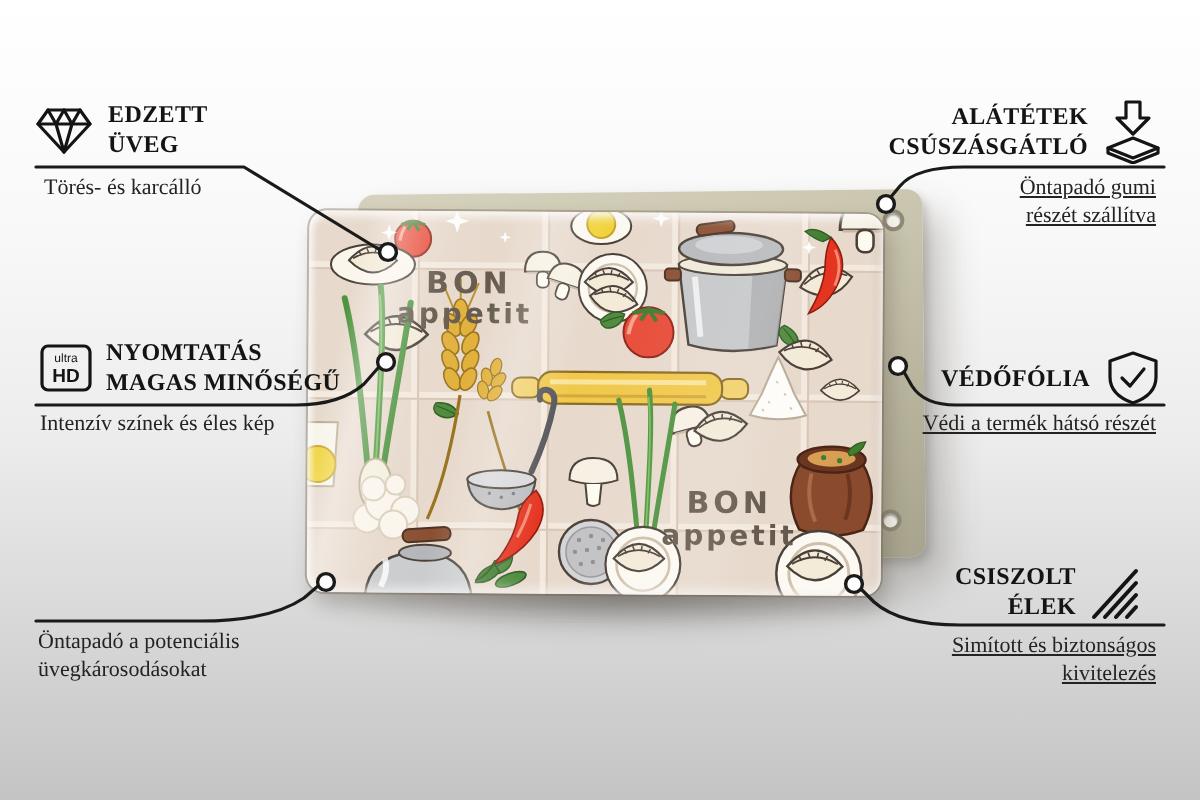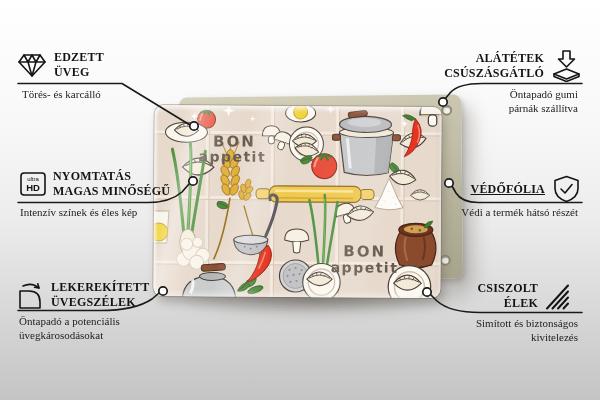--- a/index.html
+++ b/index.html
@@ -29,21 +29,21 @@
   
   .connectors{position:absolute;left:0;top:0;z-index:6;pointer-events:none;}
   
   .callout{position:absolute;z-index:7;color:#141414;}
   .co-row{display:flex;align-items:center;gap:7px;}
   .co-title{font-weight:bold;font-size:12px;line-height:15px;letter-spacing:.2px;white-space:nowrap;}
   .co-title span{display:block;}
   .right-co .co-title{text-align:right;}
   .subtitle{position:absolute;z-index:7;font-size:11px;line-height:13.5px;color:#232323;white-space:nowrap;}
   .subtitle span{display:block;}
-  .sub-right{text-align:right;}
+  .sub-right{text-align:right;text-decoration:underline;}
   .icon{flex:0 0 auto;}
 </style>
 </head>
 <body>
 
 <div class="stage">
 
   <div class="prod-shadow"></div>
   <div class="backing">
     <div class="hole hole1"></div>
@@ -346,35 +346,20 @@
       <div class="co-title">
         <span>NYOMTATÁS</span>
         <span>MAGAS MINŐSÉGŰ</span>
       </div>
     </div>
   </div>
   <div class="subtitle" style="left:20px;top:206px;">
     <span>Intenzív színek és éles kép</span>
   </div>
 
-  <div class="callout" style="left:16px;top:280px;">
-    <div class="co-row">
-      <svg class="icon" width="28" height="27" viewBox="0 0 28 27">
-        <g fill="none" stroke="#141414" stroke-width="1.6" stroke-linejoin="round" stroke-linecap="round">
-          <path d="M4,26 V9 H13 Q24,9 24,20 V26 Z"></path>
-          <path d="M7,4 Q16,0 23,6"></path>
-          <path d="M23,6 L18.5,5.2 M23,6 L21.8,1.8"></path>
-        </g>
-      </svg>
-      <div class="co-title">
-        <span>LEKEREKÍTETT</span>
-        <span>ÜVEGSZÉLEK</span>
-      </div>
-    </div>
-  </div>
   <div class="subtitle" style="left:19px;top:315px;">
     <span>Öntapadó a potenciális</span>
     <span>üvegkárosodásokat</span>
   </div>
 
   <div class="callout right-co" style="right:18px;top:50px;">
     <div class="co-row">
       <div class="co-title">
         <span>ALÁTÉTEK</span>
         <span>CSÚSZÁSGÁTLÓ</span>
@@ -383,24 +368,24 @@
         <g fill="none" stroke="#141414" stroke-width="1.6" stroke-linejoin="round" stroke-linecap="round">
           <path d="M12,1 H19 V9 H23.5 L15.5,17 L7.5,9 H12 Z"></path>
           <path d="M15.5,19 L28,24 L15.5,29 L3,24 Z"></path>
           <path d="M3,24 V26.5 L15.5,31.5 L28,26.5 V24"></path>
         </g>
       </svg>
     </div>
   </div>
   <div class="subtitle sub-right" style="right:22px;top:88px;">
     <span>Öntapadó gumi</span>
-    <span>párnák szállítva</span>
-  </div>
-
-  <div class="callout right-co" style="right:19px;top:175px;text-decoration:underline;">
+    <span>részét szállítva</span>
+  </div>
+
+  <div class="callout right-co" style="right:19px;top:175px;">
     <div class="co-row">
       <div class="co-title">
         <span>VÉDŐFÓLIA</span>
       </div>
       <svg class="icon" width="29" height="28" viewBox="0 0 29 28">
         <g fill="none" stroke="#141414" stroke-width="1.6" stroke-linejoin="round" stroke-linecap="round">
           <path d="M14.5,1.5 L26,5.5 V13.5 Q26,22.5 14.5,26.5 Q3,22.5 3,13.5 V5.5 Z"></path>
           <path d="M9,14 L13,18 L20,9.5"></path>
         </g>
       </svg>

